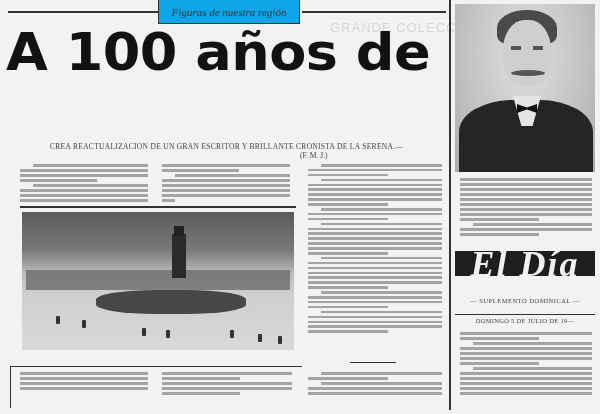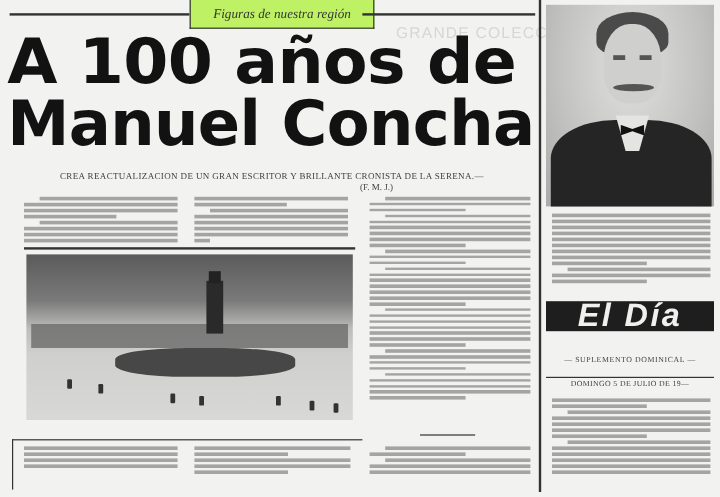--- a/index.html
+++ b/index.html
@@ -5,23 +5,23 @@
   * { box-sizing: border-box; margin: 0; padding: 0; }
   html, body { width: 600px; height: 414px; overflow: hidden; background: #f4f4f2; }
   body { position: relative; font-family: "Liberation Serif", serif; color: #1a1a1a; }
 
   .page { position: absolute; inset: 0; background: #f2f2f0; }
 
   
   .top-rule { position: absolute; top: 11px; height: 2px; background: #333; }
   .top-rule.left { left: 8px; width: 150px; }
   .top-rule.right { left: 302px; width: 144px; }
-  .kicker-box { position: absolute; left: 158px; top: 0px; width: 154px; height: 24px;
+  .kicker-box { position: absolute; left: 158px; top: 0px; width: 142px; height: 24px;
     border: 1.5px solid #333; border-top: none; display: flex; align-items: center; justify-content: center;
-    font-style: italic; font-size: 11px; color: #333; background: #bef264; }
+    font-style: italic; font-size: 11px; color: #333; background: #0ea5e9; }
 
   .ghost { position: absolute; left: 330px; top: 20px; font-family: "Liberation Sans", sans-serif;
     font-size: 13px; color: #d6d6d4; letter-spacing: 1px; white-space: nowrap; }
 
   .headline { position: absolute; left: 6px; font-family: "DejaVu Sans", sans-serif; font-weight: bold;
     color: #121212; white-space: nowrap; letter-spacing: -0.5px; }
   .headline.l1 { top: 22px; font-size: 52px; transform: scaleX(1.04); transform-origin: left; }
   .headline.l2 { top: 74px; font-size: 52px; transform: scaleX(1.0); transform-origin: left; }
 
   .subtitle { position: absolute; left: 14px; top: 142px; width: 430px; font-size: 7.5px;
@@ -59,39 +59,38 @@
   .p-eyes { position: absolute; left: 56px; top: 42px; width: 32px; height: 4px; border-left: 10px solid #555; border-right: 10px solid #555; }
   .p-moust { position: absolute; left: 56px; top: 66px; width: 34px; height: 6px; border-radius: 50%; background: #555; }
   .p-body { position: absolute; left: 4px; top: 96px; width: 134px; height: 80px; border-radius: 40% 40% 0 0; background: #252525; }
   .p-collar { position: absolute; left: 58px; top: 92px; width: 28px; height: 30px; background: #e4e4e2;
     clip-path: polygon(0 0, 100% 0, 70% 100%, 30% 100%); }
   .p-tie { position: absolute; left: 62px; top: 100px; width: 20px; height: 9px; background: #111; clip-path: polygon(0 0, 50% 40%, 100% 0, 100% 100%, 50% 60%, 0 100%); }
 
   
   .masthead { position: absolute; left: 455px; top: 251px; width: 140px; height: 25px; background: #1e1e1e;
     display: flex; align-items: center; justify-content: center; color: #f0f0ee;
-    font-family: Liberation Sans, sans-serif; font-weight: bold; font-style: italic; font-size: 27px; letter-spacing: 2px; }
+    font-family: Liberation Serif, serif; font-weight: bold; font-style: italic; font-size: 36px; letter-spacing: 2px; }
   .supplement { position: absolute; left: 455px; top: 297px; width: 140px; text-align: center;
     font-size: 6.5px; letter-spacing: 0.5px; color: #444; }
   .dateline { position: absolute; left: 455px; top: 314px; width: 140px; text-align: center;
     font-size: 6.5px; color: #444; letter-spacing: .3px; border-top: 1.5px solid #333; padding-top: 2px; }
 </style>
 </head>
 <body>
 
 <div class="page">
 
   <div class="top-rule left"></div>
   <div class="kicker-box">Figuras de nuestra región</div>
   <div class="top-rule right"></div>
 
   <div class="ghost">GRANDE COLECCIONISTA</div>
 
   <div class="headline l1">A 100 años de</div>
-  <div class="headline l2">Manuel Concha</div>
 
   <div class="subtitle">CREA REACTUALIZACION DE UN GRAN ESCRITOR Y BRILLANTE CRONISTA DE LA SERENA.—</div>
   <div class="byline">(F. M. J.)</div>
 
   <div class="col textlines" style="left:20px; top:164px; width:128px;">
     <span class="indent"></span>
       <span></span>
       <span></span>
       <span class="short"></span>
     <span class="indent"></span>

